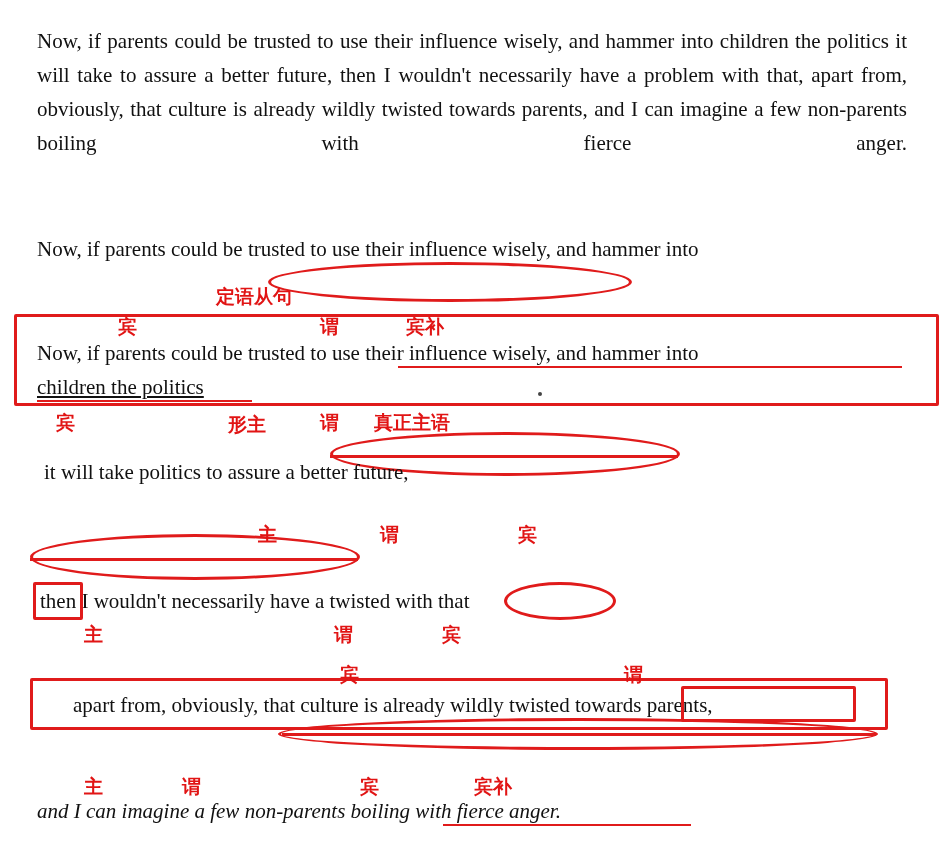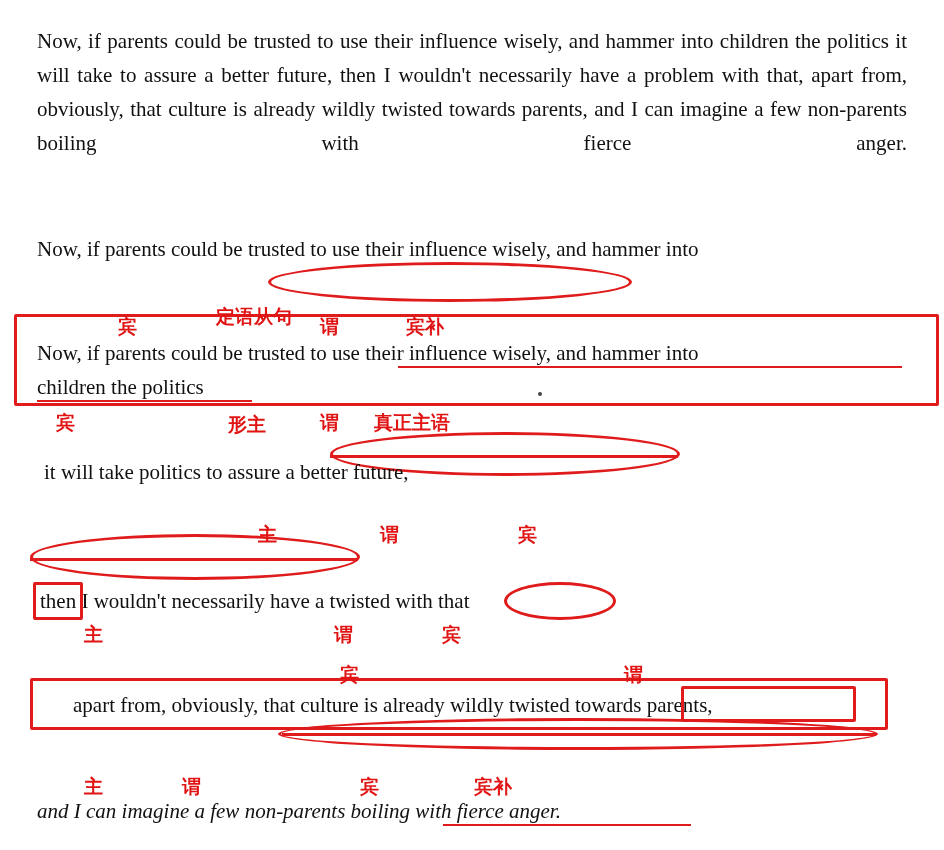--- a/index.html
+++ b/index.html
@@ -87,21 +87,21 @@
 
   <div class="para justify-all" style="left:37px; top:24px; width:870px;">Now, if parents could be trusted to use their influence wisely, and hammer into children the politics it will take to assure a better future, then I wouldn't necessarily have a problem with that, apart from, obviously, that culture is already wildly twisted towards parents, and I can imagine a few non-parents boiling with fierce anger.</div>
 
   <div class="line" style="left:37px; top:234px;">Now, if parents could be trusted to use their influence wisely, and hammer into</div>
 
   <div class="ellipse" style="left:268px; top:262px; width:364px; height:40px;"></div>
 
   <div class="rect" style="left:14px; top:314px; width:925px; height:92px;"></div>
 
   <div class="line" style="left:37px; top:338px;">Now, if parents could be trusted to use their influence wisely, and hammer into</div>
-  <div class="line" style="left:37px; top:372px;">children the politics</div>
+  <div class="line" style="left:37px; top:372px;text-decoration:underline;">children the politics</div>
 
   <div class="uline" style="left:398px; top:366px; width:504px;"></div>
 
   <div class="uline" style="left:37px; top:400px; width:215px;"></div>
 
   <div class="dot" style="left:538px; top:392px;"></div>
 
 
   <div class="flat-lens" style="left:330px; top:432px; width:350px; height:44px;"></div>
   <div class="strike" style="left:330px; top:455px; width:348px;"></div>
@@ -123,21 +123,21 @@
   <div class="line" style="left:40px; top:690px;margin-left:33px;">apart from, obviously, that culture is already wildly twisted towards parents,</div>
 
   <div class="rect" style="left:681px; top:686px; width:175px; height:36px;"></div>
 
   <div class="flat-lens" style="left:278px; top:718px; width:600px; height:32px;"></div>
   <div class="strike" style="left:282px; top:733px; width:594px;"></div>
 
   <div class="line" style="left:37px; top:796px;font-style:italic;">and I can imagine a few non-parents boiling with fierce anger.</div>
   <div class="uline" style="left:443px; top:824px; width:248px;"></div>
 
-  <div class="cn" style="left:216px; top:304px;">定语从句</div>
+  <div class="cn" style="left:216px; top:284px;">定语从句</div>
   <div class="cn" style="left:118px; top:314px;">宾</div>
   <div class="cn" style="left:320px; top:314px;">谓</div>
   <div class="cn" style="left:406px; top:314px;">宾补</div>
 
   <div class="cn" style="left:56px; top:410px;">宾</div>
   <div class="cn" style="left:228px; top:412px;">形主</div>
   <div class="cn" style="left:320px; top:410px;">谓</div>
   <div class="cn" style="left:374px; top:410px;">真正主语</div>
 
   <div class="cn" style="left:258px; top:522px;">主</div>

